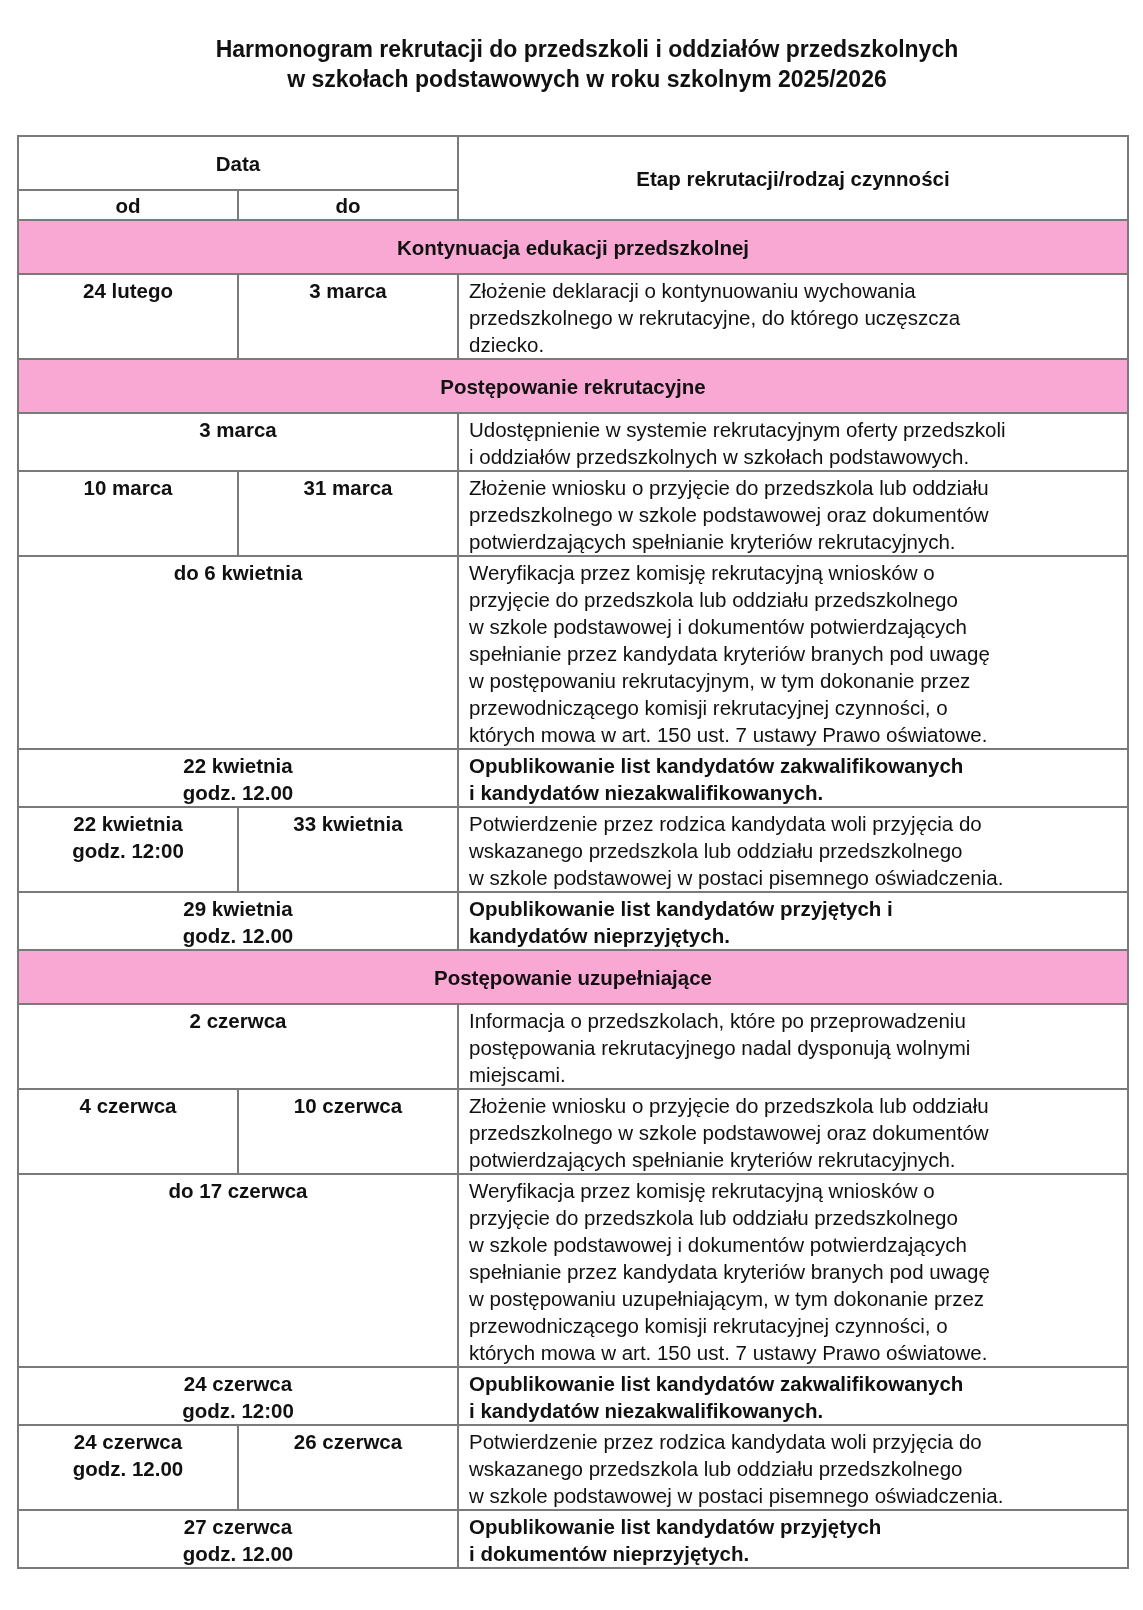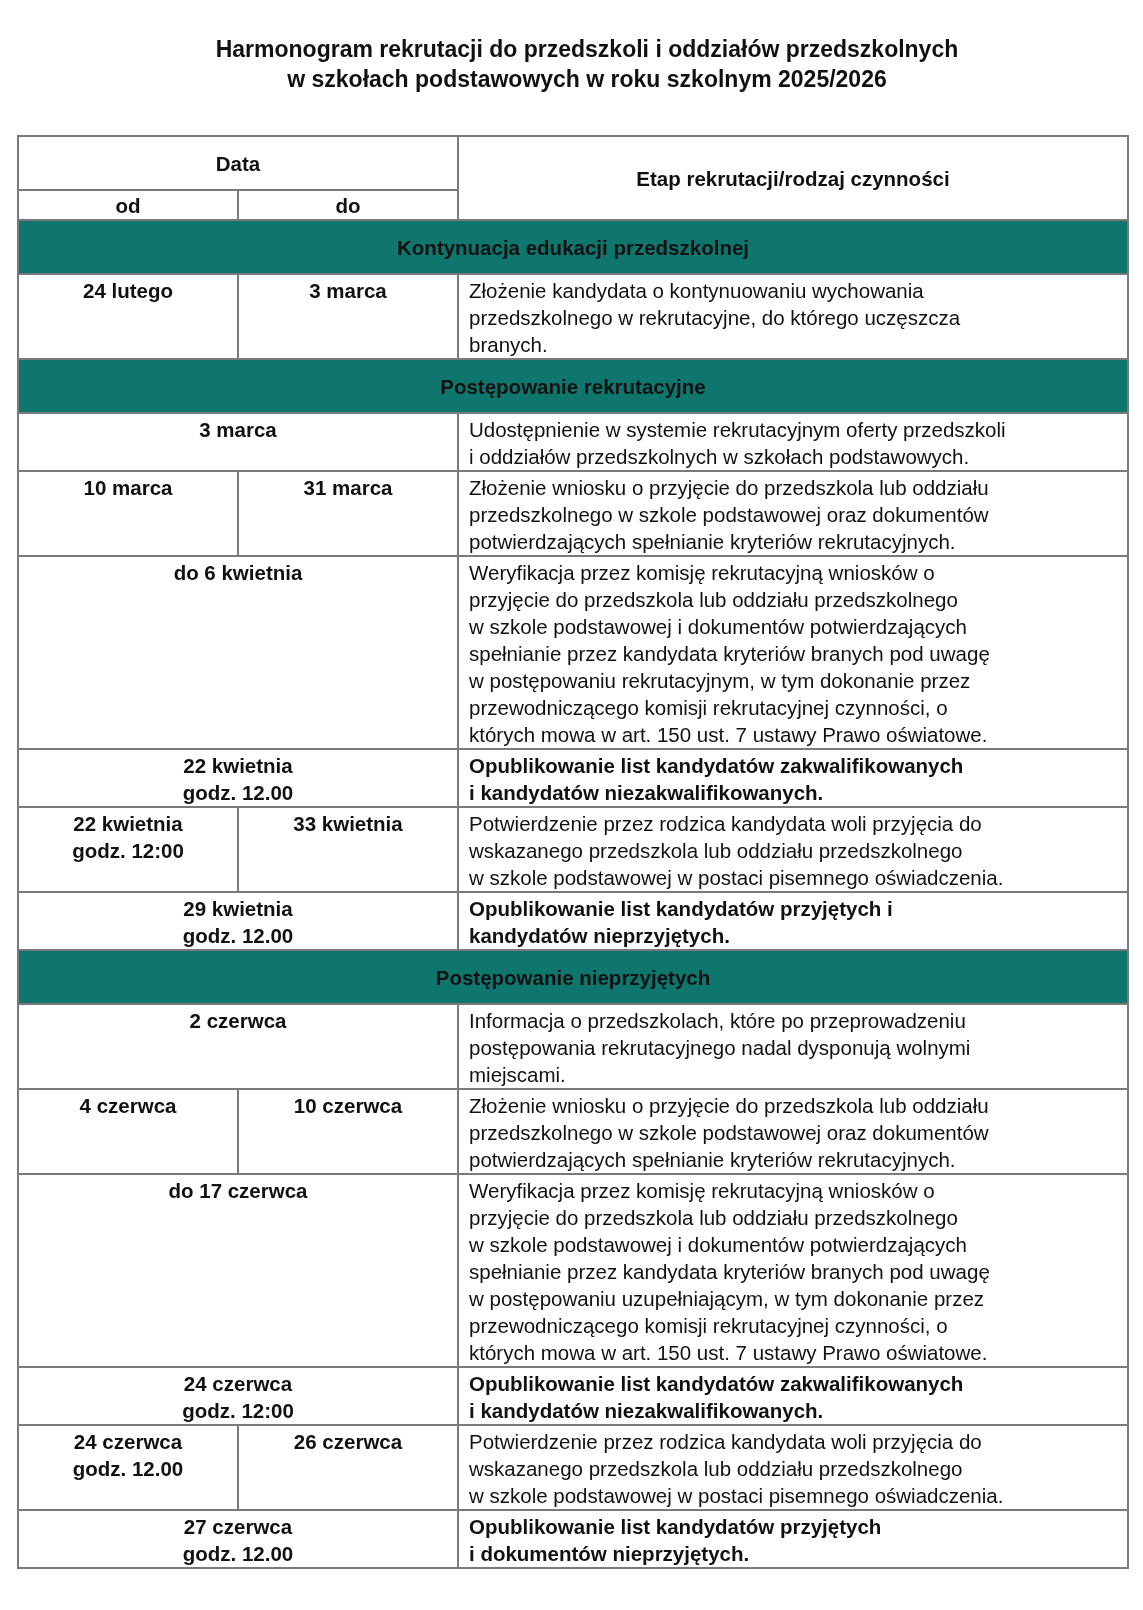--- a/index.html
+++ b/index.html
@@ -6,21 +6,21 @@
   body { width: 1143px; height: 1610px; position: relative; font-family: "Liberation Sans", sans-serif; color: #111; }
   .title { position: absolute; left: 16px; top: 34px; width: 1142px; text-align: center; font-weight: bold; font-size: 23px; line-height: 30px; }
   table.sched { position: absolute; left: 17px; top: 135px; width: 1110px; border-collapse: collapse; table-layout: fixed; }
   table.sched td { border: 2px solid #7a7a7a; vertical-align: top; font-size: 20.5px; line-height: 27px; padding: 0; }
   col.c-od { width: 220px; }
   col.c-do { width: 220px; }
   col.c-desc { width: 670px; }
   .hdr-data { text-align: center; font-weight: bold; height: 52px; vertical-align: middle !important; padding-top: 0 !important; }
   .hdr-sub { text-align: center; font-weight: bold; height: 28px; vertical-align: bottom !important; }
   .hdr-etap { text-align: center; font-weight: bold; vertical-align: middle !important; }
-  .section td { background: #0f766e; text-align: center; font-weight: bold; height: 52px; vertical-align: middle !important; }
+  .section td { background: #f9a8d4; text-align: center; font-weight: bold; height: 52px; vertical-align: middle !important; }
   .date { text-align: center; font-weight: bold; padding-top: 2px !important; border-radius: 32px; }
   .desc { padding: 2px 6px 0 10px !important; }
   .desc.bold { font-weight: bold; }
   .line { display: block; white-space: nowrap; }
 </style>
 </head>
 <body>
 
 <div class="title">
   <div>Harmonogram rekrutacji do przedszkoli i oddziałów przedszkolnych</div>
@@ -48,23 +48,23 @@
         <td colspan="3">Kontynuacja edukacji przedszkolnej</td>
       </tr>
       <tr>
         <td class="date">
           <span class="line">24 lutego</span>
         </td>
         <td class="date">
           <span class="line">3 marca</span>
         </td>
         <td class="desc">
-          <span class="line">Złożenie kandydata o kontynuowaniu wychowania</span>
+          <span class="line">Złożenie deklaracji o kontynuowaniu wychowania</span>
           <span class="line">przedszkolnego w rekrutacyjne, do którego uczęszcza</span>
-          <span class="line">branych.</span>
+          <span class="line">dziecko.</span>
         </td>
       </tr>
       <tr class="section">
         <td colspan="3">Postępowanie rekrutacyjne</td>
       </tr>
       <tr>
         <td colspan="2" class="date">
           <span class="line">3 marca</span>
         </td>
         <td class="desc">
@@ -127,21 +127,21 @@
         <td colspan="2" class="date">
           <span class="line">29 kwietnia</span>
           <span class="line">godz. 12.00</span>
         </td>
         <td class="desc bold">
           <span class="line">Opublikowanie list kandydatów przyjętych i</span>
           <span class="line">kandydatów nieprzyjętych.</span>
         </td>
       </tr>
       <tr class="section">
-        <td colspan="3">Postępowanie nieprzyjętych</td>
+        <td colspan="3">Postępowanie uzupełniające</td>
       </tr>
       <tr>
         <td colspan="2" class="date">
           <span class="line">2 czerwca</span>
         </td>
         <td class="desc">
           <span class="line">Informacja o przedszkolach, które po przeprowadzeniu</span>
           <span class="line">postępowania rekrutacyjnego nadal dysponują wolnymi</span>
           <span class="line">miejscami.</span>
         </td>

